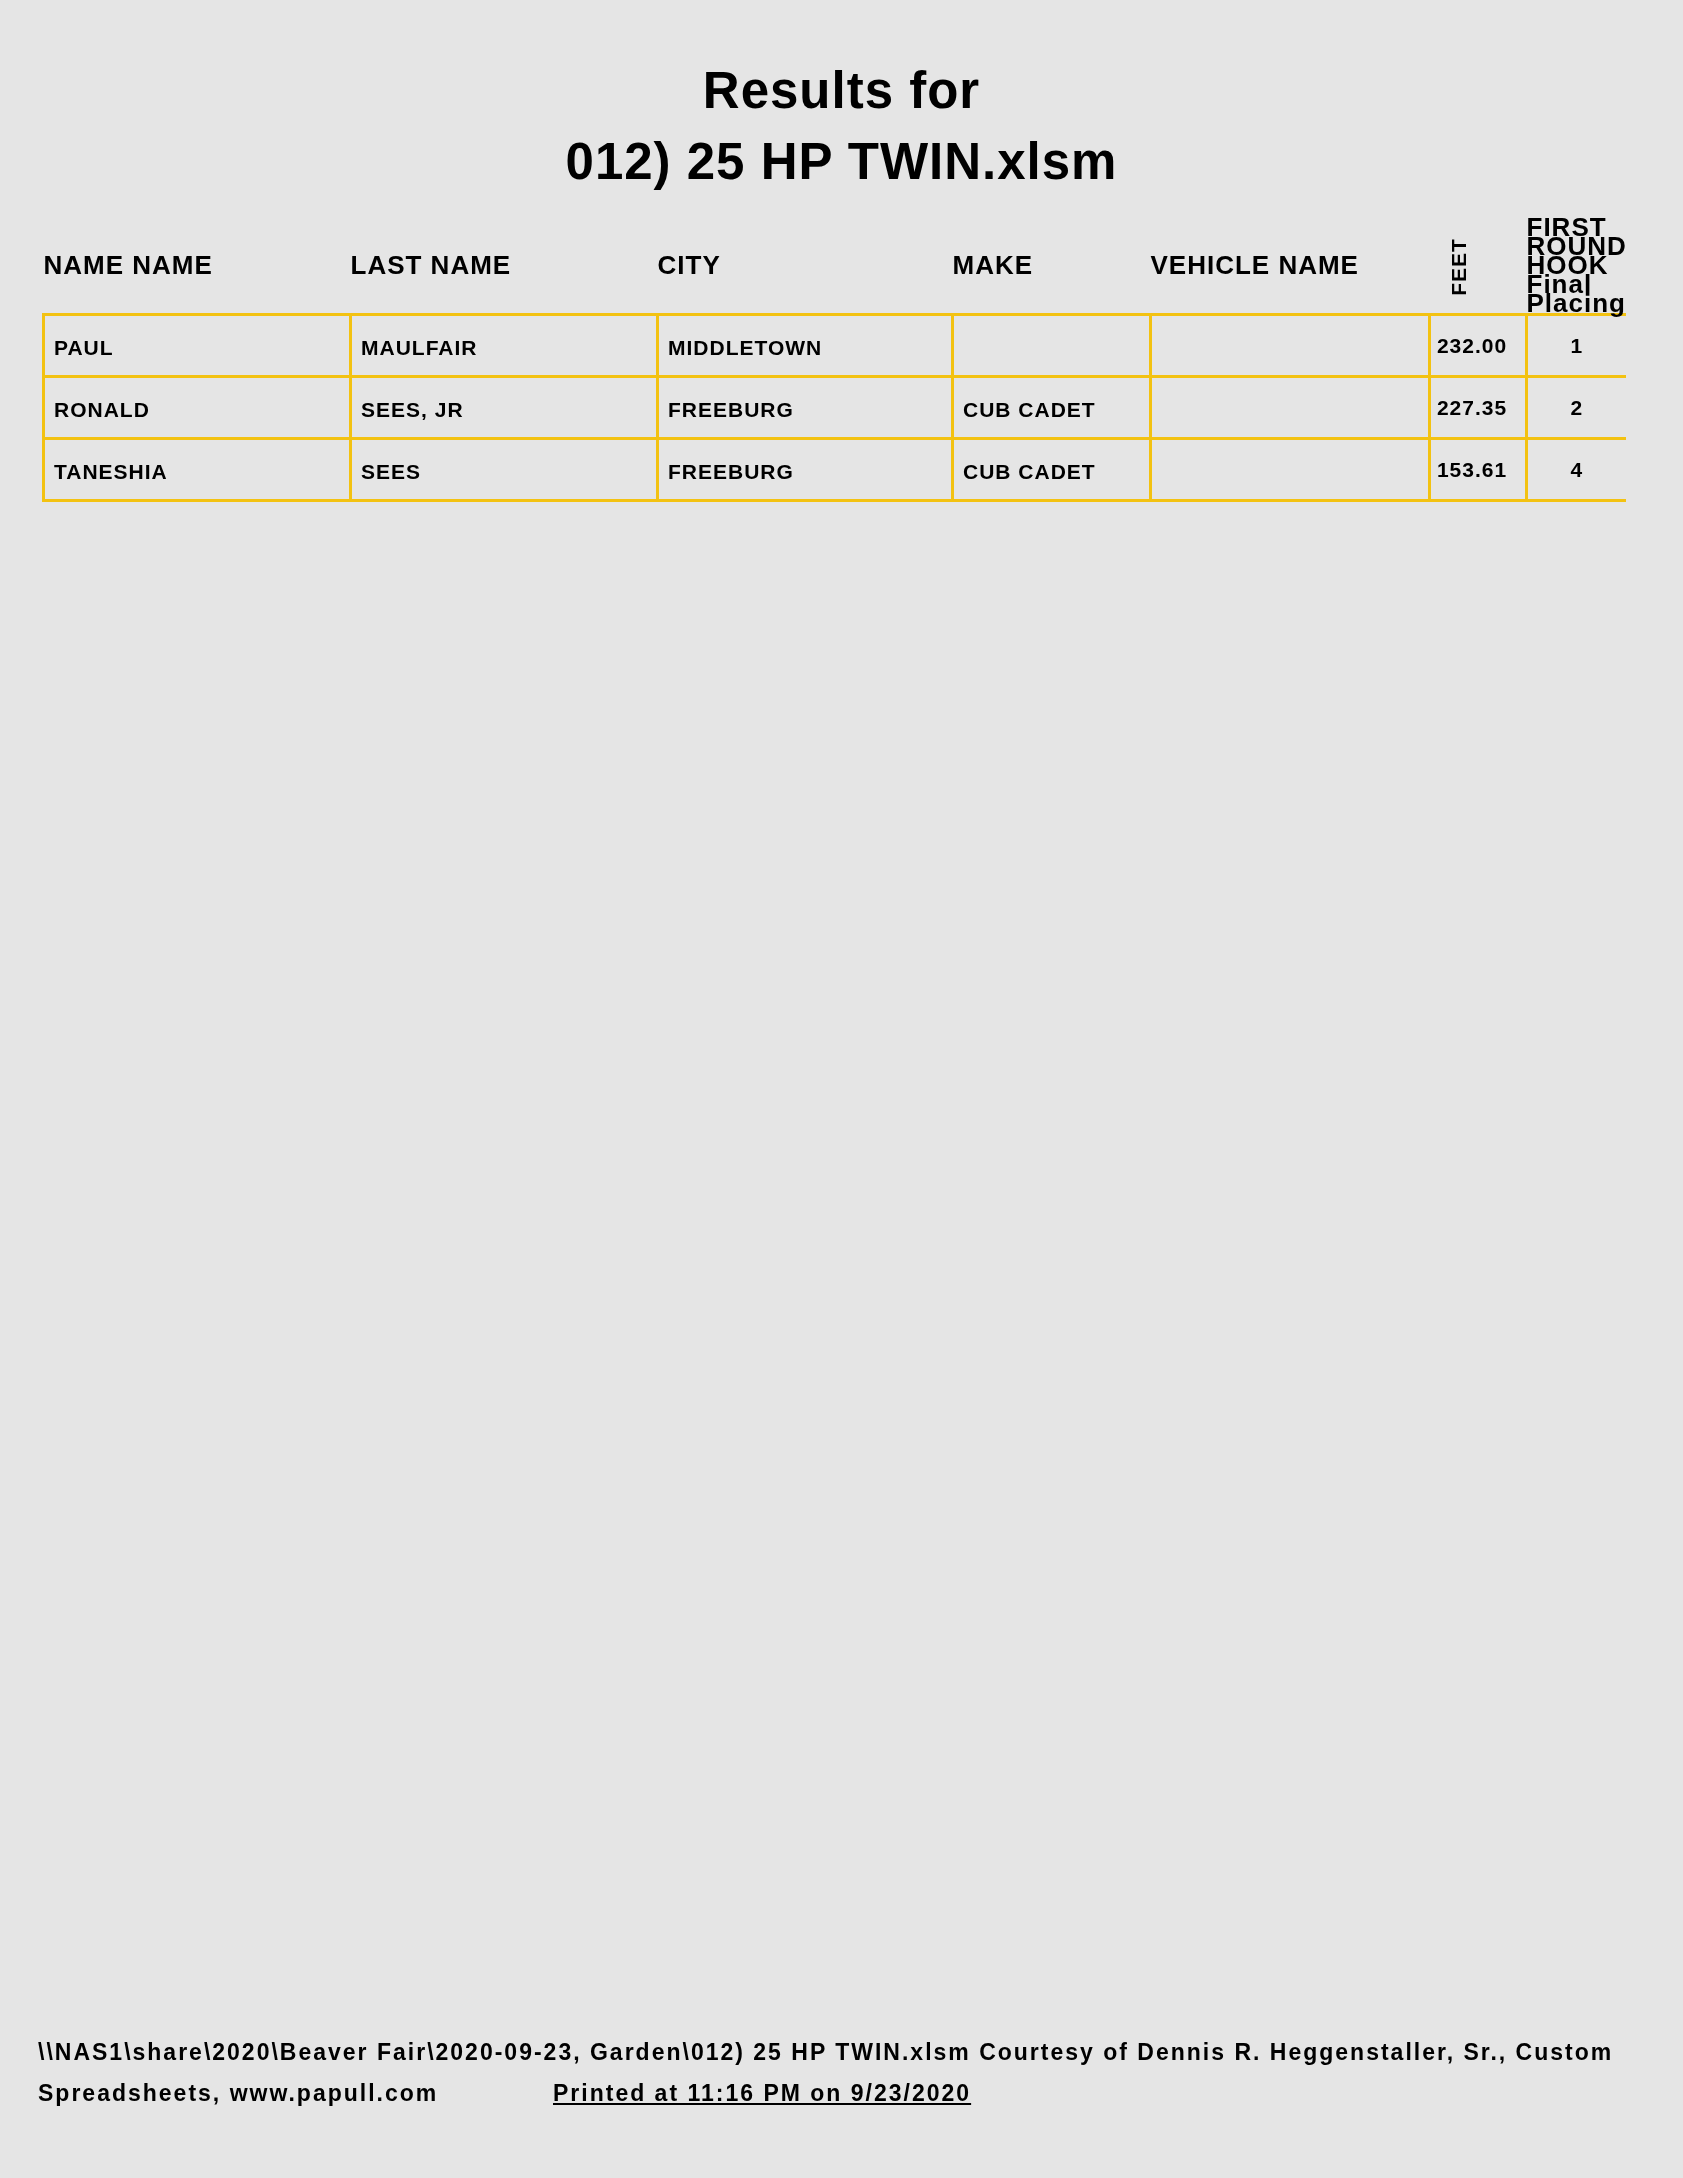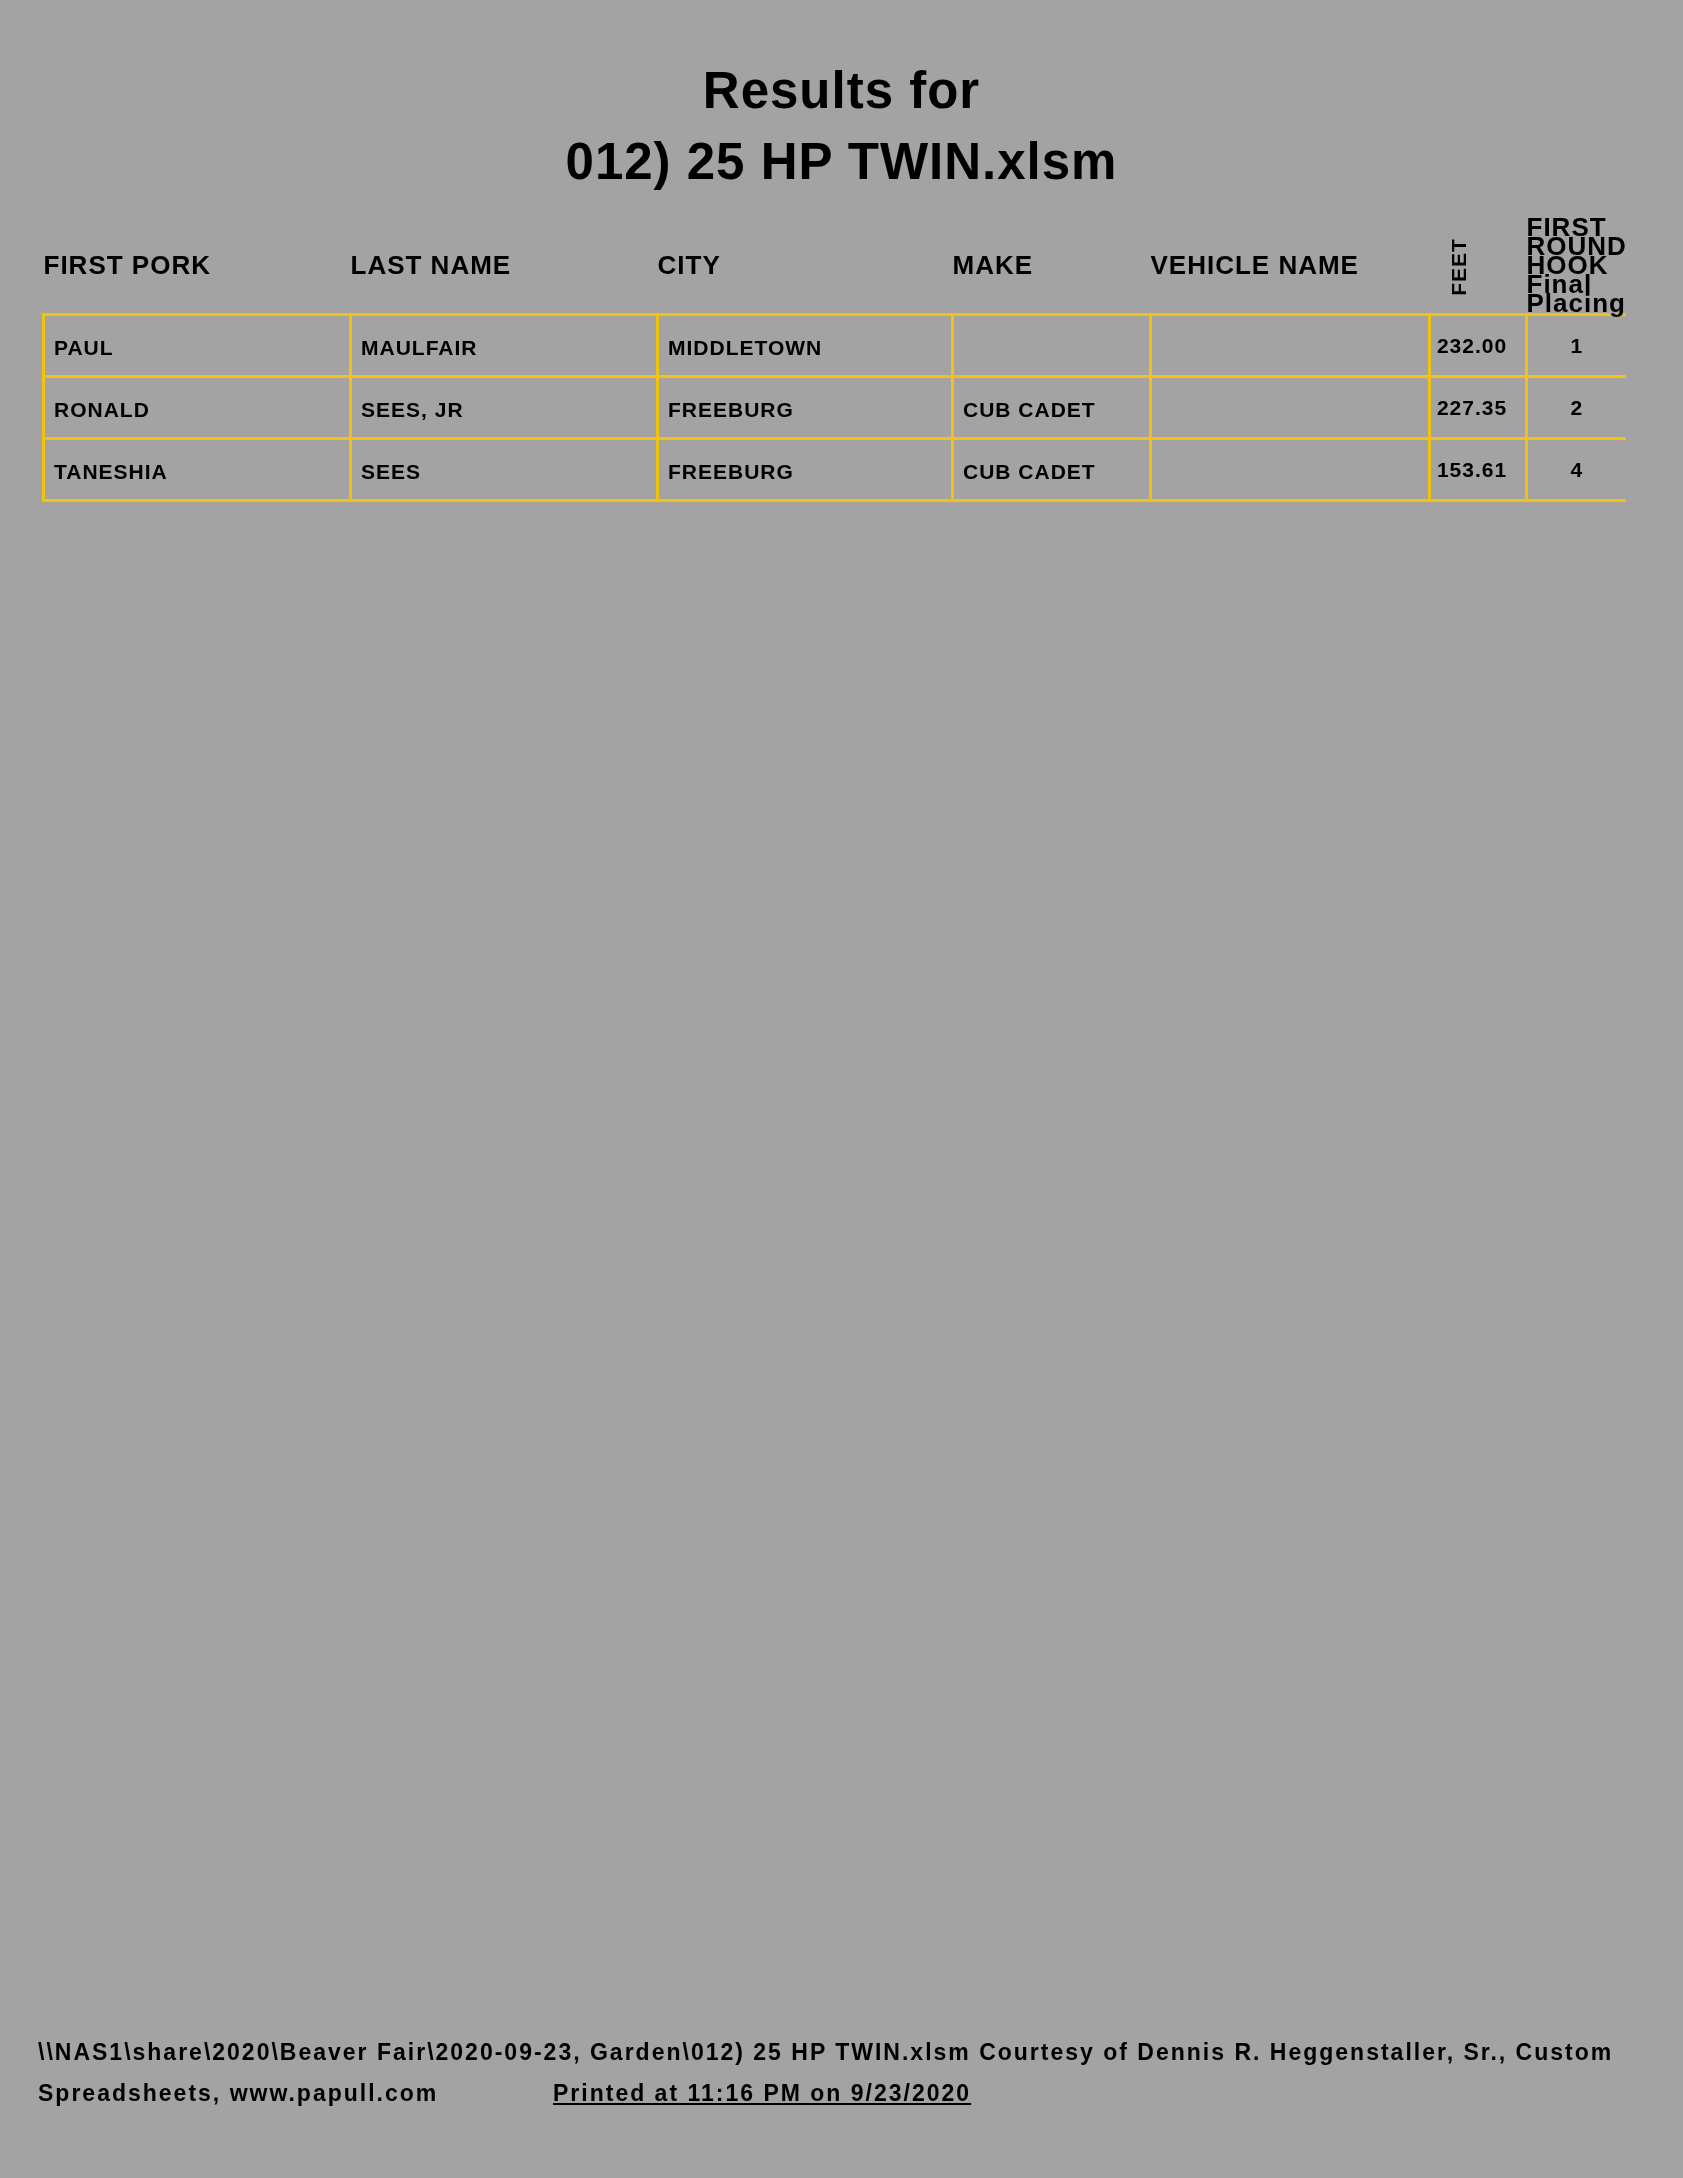--- a/index.html
+++ b/index.html
@@ -1,20 +1,20 @@
 <!DOCTYPE html>
 <html style="--table-border: #F3C211;"><head>
 <meta charset="utf-8">
 <style>
   html, body { margin: 0; padding: 0; background: #ffffff; }
   .page {
     position: relative;
     width: 1683px;
     height: 2178px;
-    background: #a3a3a3;
+    background: #e5e5e5;
     font-family: "Liberation Sans", sans-serif;
     font-weight: bold;
     color: #000000;
     overflow: hidden;
   }
   .title {
     position: absolute;
     top: 55px;
     left: 0;
     width: 100%;
@@ -106,21 +106,21 @@
       <col style="width:307px">
         <col style="width:307px">
         <col style="width:295px">
       <col style="width:198px">
         <col style="width:279px">
         <col style="width:97px">
       <col style="width:99px">
     </colgroup>
     <thead>
       <tr>
-        <th>FIRST PORK</th>
+        <th>NAME NAME</th>
         <th>LAST NAME</th>
         <th>CITY</th>
         <th>MAKE</th>
         <th>VEHICLE NAME</th>
         <th>
           <span class="rot">FEET</span>
         </th>
         <th class="placing-h">
           <div>FIRST ROUND</div>
           <div>HOOK</div>

